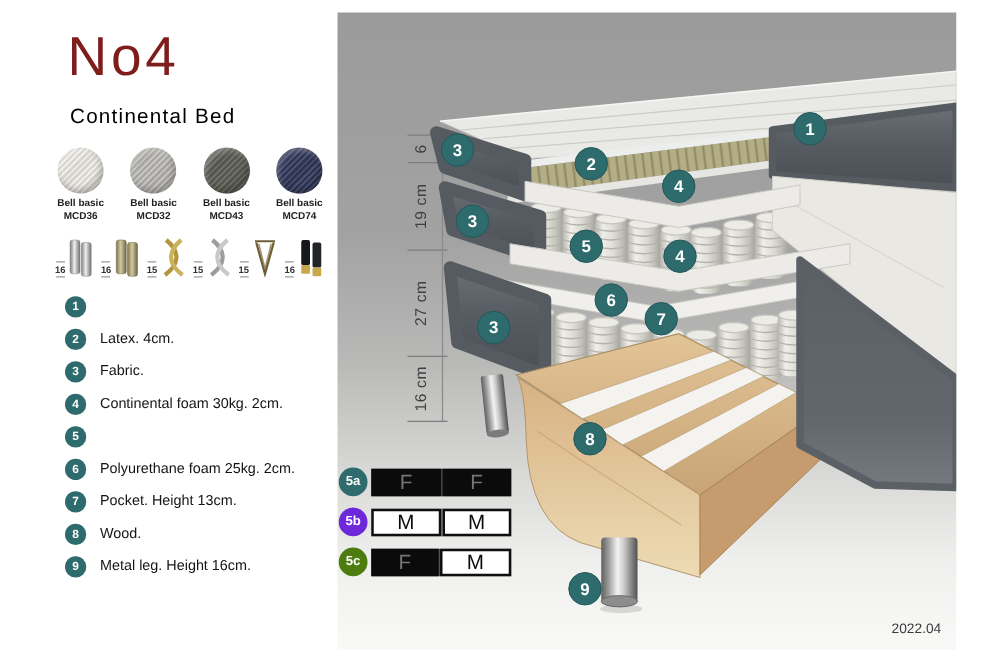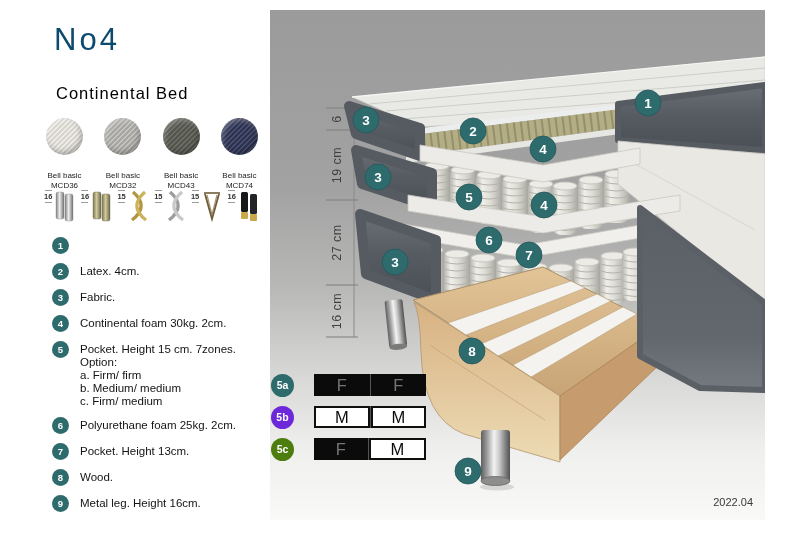--- a/index.html
+++ b/index.html
@@ -1,44 +1,44 @@
 <!DOCTYPE html>
 <html><head>
 <meta charset="utf-8">
 <style>
   html,body{margin:0;padding:0;background:#ffffff;}
   .page{position:relative;width:800px;height:533px;background:#fff;overflow:hidden;
         font-family:"Liberation Sans",sans-serif;color:#111;}
   
   .left-panel{position:absolute;left:0;top:0;width:270px;height:533px;background:#fff;}
-  .title{position:absolute;left:54px;top:24px;font-size:31px;font-weight:300;
-         letter-spacing:3px;color:#0c4a6e;line-height:1;}
+  .title{position:absolute;left:54px;top:24px;font-size:44px;font-weight:300;
+         letter-spacing:3px;color:#7f1d1d;line-height:1;}
   .subtitle{position:absolute;left:56px;top:84px;font-size:16.5px;letter-spacing:1px;color:#000000;}
   .swatches{position:absolute;left:44px;top:118px;width:216px;display:flex;justify-content:space-between;}
   .swatch{width:41px;text-align:center;}
   .swatch .circle{width:37px;height:37px;border-radius:50%;margin:0 auto;
       box-shadow:inset -2px -3px 5px rgba(0,0,0,.25), inset 2px 3px 4px rgba(255,255,255,.25);}
-  .swatch .lbl{font-size:8px;line-height:9.5px;color:#222;margin-top:16px;}
+  .swatch .lbl{font-size:8px;line-height:9.5px;color:#222;margin-top:3px;font-weight:bold;}
   .legs-row{position:absolute;left:44px;top:184px;width:216px;display:flex;
             justify-content:space-between;align-items:center;height:44px;}
-  .leg-item{display:flex;align-items:flex-start;gap:2px;}
+  .leg-item{display:flex;align-items:flex-end;gap:2px;}
   .leg-num{display:flex;flex-direction:column;align-items:center;gap:2px;}
   .leg-num .n{font-size:7.5px;font-weight:bold;color:#333;line-height:7px;}
   .leg-num .dash{width:7px;height:1px;background:#9a9a9a;}
   .leg-pic svg{display:block;}
   
   .legend{position:absolute;left:52px;top:237px;width:215px;}
   .legend .row{display:flex;gap:11px;margin-bottom:9px;align-items:flex-start;}
   .badge{flex:none;width:17px;height:17px;border-radius:50%;color:#fff;
          font-size:9.5px;font-weight:bold;line-height:17px;text-align:center;}
   .legend .txt{font-size:11.5px;line-height:13px;padding-top:2px;color:#141414;}
   .legend .sub{font-size:11.5px;line-height:13px;color:#141414;}
   
   .firmness{position:absolute;left:271px;top:374px;}
-  .f-row{display:flex;align-items:flex-start;gap:20px;margin-bottom:9px;height:23px;}
+  .f-row{display:flex;align-items:flex-end;gap:3px;margin-bottom:9px;height:23px;}
   .f-badge{flex:none;width:23px;height:23px;border-radius:50%;color:#fff;
            font-size:10.5px;font-weight:bold;line-height:23px;text-align:center;}
   .f-bar{display:flex;width:112px;height:22px;background:#555;gap:1px;}
   .f-cell{flex:1;display:flex;align-items:center;justify-content:center;
           font-size:16.5px;box-sizing:border-box;}
   .f-cell.filled{background:#0b0b0b;color:#757575;}
   .f-cell.empty{background:#fff;color:#0b0b0b;border:2px solid #0f0f0f;}
   
   .right-panel{position:absolute;left:270px;top:10px;width:495px;height:510px;
       background:linear-gradient(180deg,#9b9b9b 0%,#a2a2a2 35%,#b9b9b8 55%,
@@ -200,26 +200,20 @@
           </div>
         </div>
         <div class="row">
           <div class="badge" style="background: rgb(46, 107, 109);">4</div>
           <div>
             <div class="txt">Continental foam 30kg. 2cm.</div>
           </div>
         </div>
         <div class="row">
           <div class="badge" style="background: rgb(46, 107, 109);">5</div>
-          <div>
-            <div class="txt">Pocket. Height 15 cm. 7zones. Option:</div>
-            <div class="sub">a. Firm/ firm</div>
-            <div class="sub">b. Medium/ medium</div>
-            <div class="sub">c. Firm/ medium</div>
-          </div>
         </div>
         <div class="row">
           <div class="badge" style="background: rgb(46, 107, 109);">6</div>
           <div>
             <div class="txt">Polyurethane foam 25kg. 2cm.</div>
           </div>
         </div>
         <div class="row">
           <div class="badge" style="background: rgb(46, 107, 109);">7</div>
           <div>

